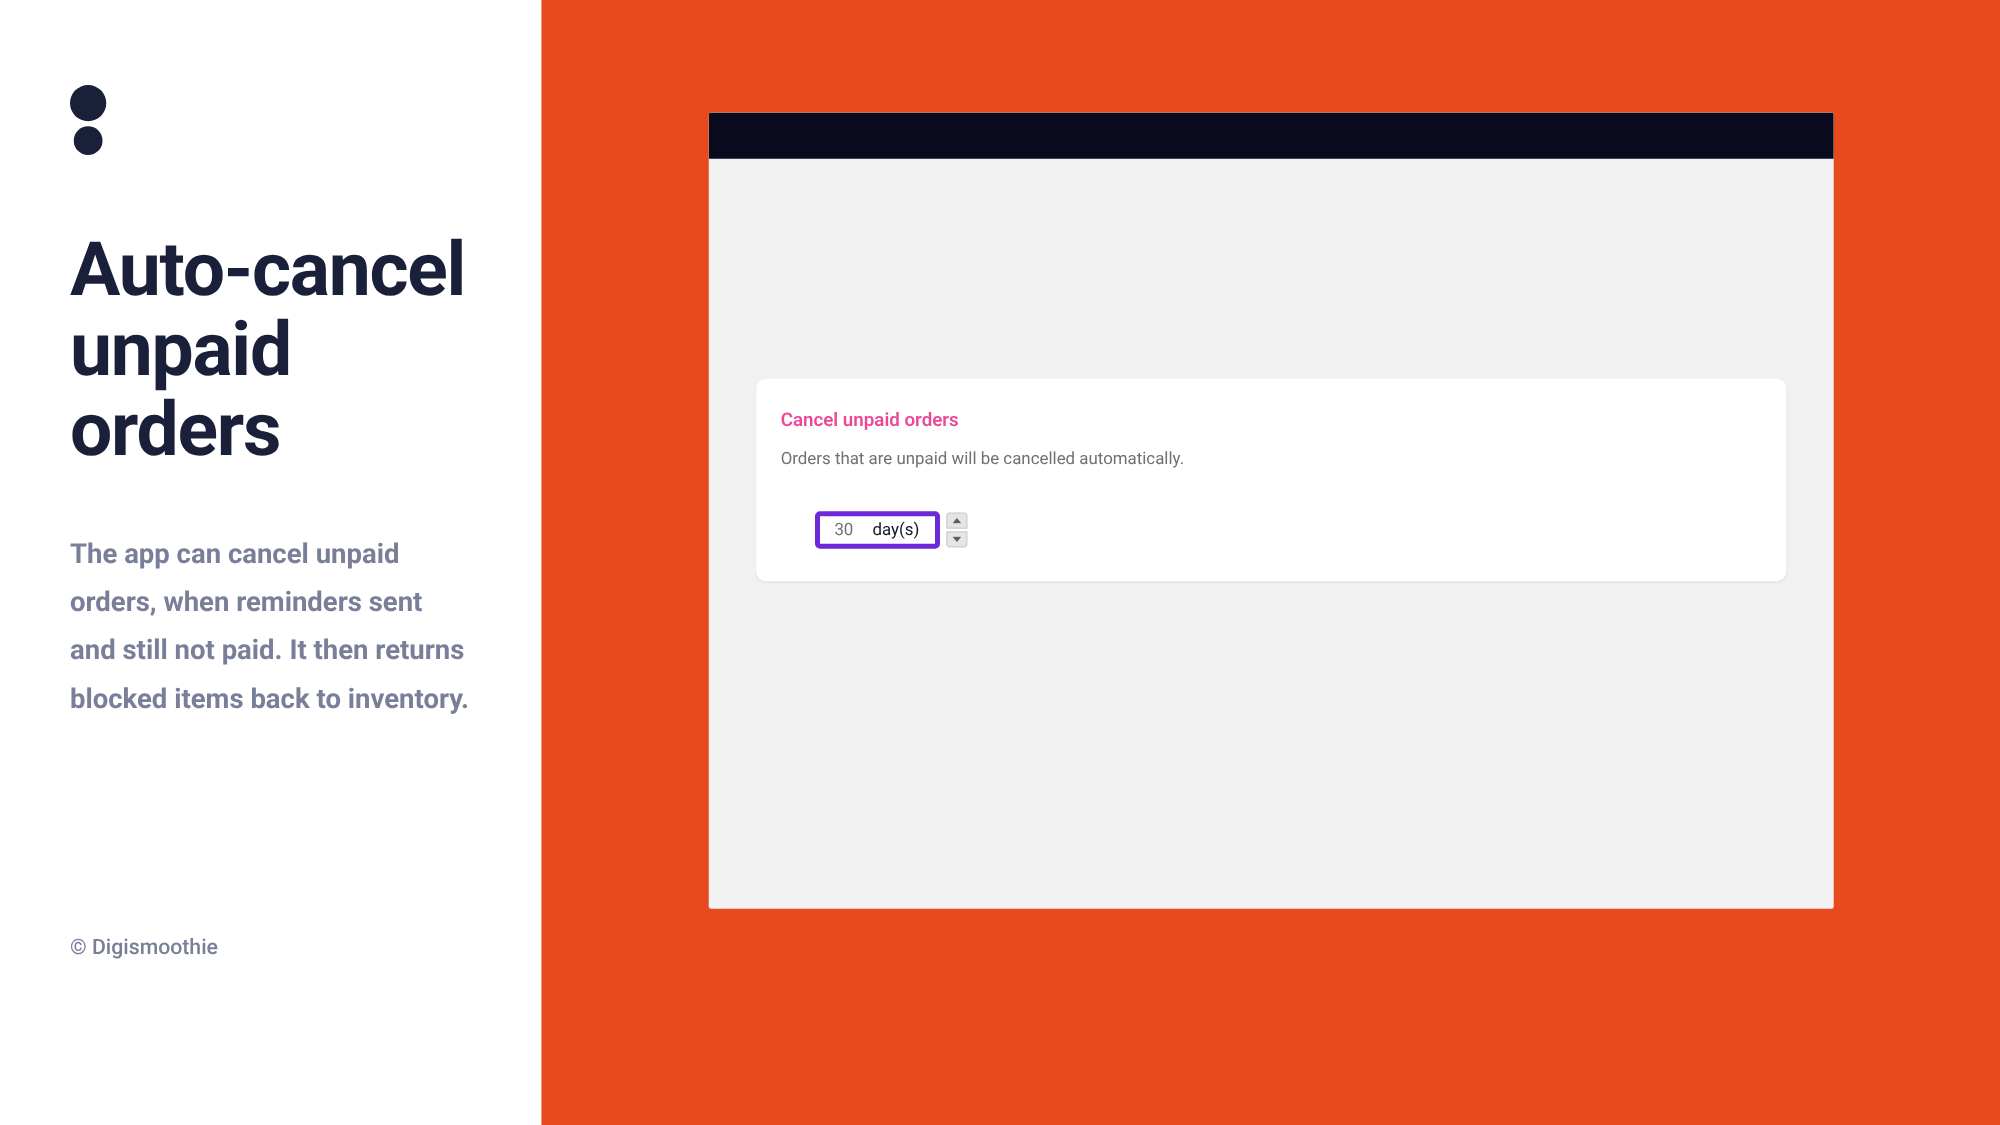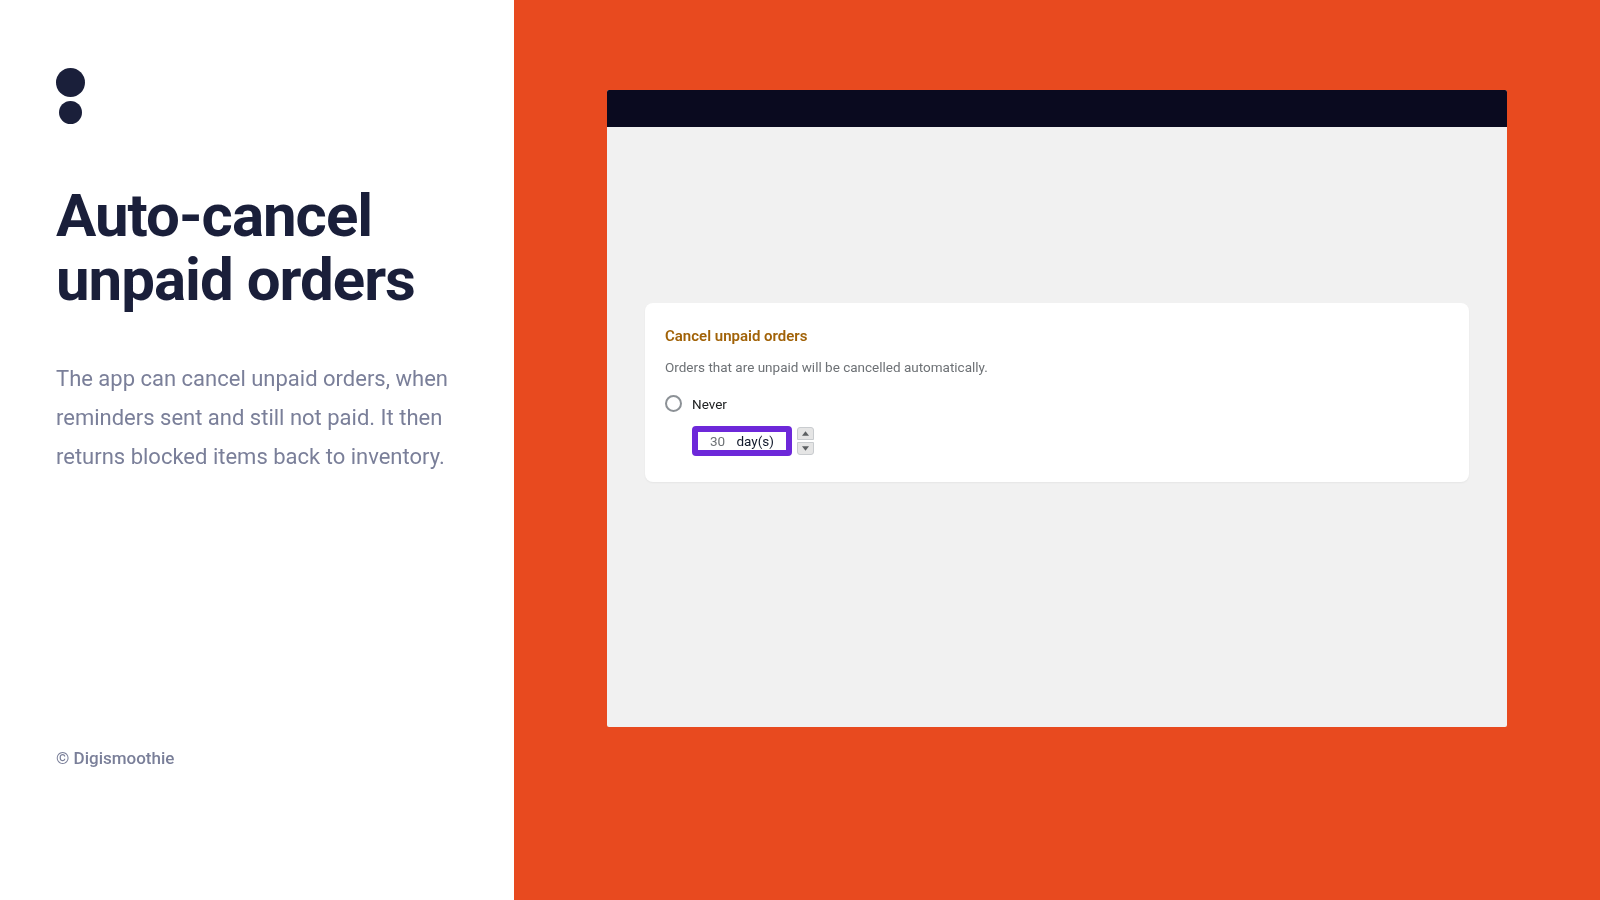--- a/index.html
+++ b/index.html
@@ -8,21 +8,21 @@
       box-sizing: border-box;
     }
     body {
       width: 1600px;
       height: 900px;
       font-family: -apple-system, BlinkMacSystemFont, "Segoe UI", Roboto, sans-serif;
       display: flex;
       overflow: hidden;
     }
     .left-panel {
-      width: 514px;
+      width: 433px;
       background: #ffffff;
       padding: 68px 56px 40px 56px;
       display: flex;
       flex-direction: column;
       position: relative;
     }
     .logo {
       display: flex;
       flex-direction: column;
       gap: 4px;
@@ -46,21 +46,21 @@
       font-weight: 750;
       line-height: 1.07;
       color: #1a1f3a;
       letter-spacing: -1px;
       margin-bottom: 48px;
     }
     .description {
       font-size: 22px;
       line-height: 1.77;
       color: #7a7f99;
-      font-weight: 400;
+      font-weight: 700;
     }
     .copyright {
       position: absolute;
       bottom: 132px;
       left: 56px;
       font-size: 17px;
       color: #7a7f99;
       font-weight: 500;
     }
     .right-panel {
@@ -90,21 +90,21 @@
     }
     .settings-card {
       background: #ffffff;
       border-radius: 8px;
       padding: 24px 20px 26px 20px;
       box-shadow: 0 1px 2px rgba(0,0,0,0.05);
     }
     .card-title {
       font-size: 15px;
       font-weight: 600;
-      color: #a16207;
+      color: #ec4899;
       margin-bottom: 14px;
     }
     .card-description {
       font-size: 13.5px;
       color: #6d7175;
       margin-bottom: 20px;
     }
     .radio-group {
       display: flex;
       flex-direction: column;
@@ -145,21 +145,21 @@
     .number-input-row {
       display: flex;
       align-items: center;
       margin-top: 14px;
       margin-left: 27px;
       gap: 0;
     }
     .number-input-field {
       width: 100px;
       height: 30px;
-      border: 6px solid #6d28d9;
+      border: 4px solid #6d28d9;
       border-radius: 4px;
       padding: 0 12px;
       font-size: 13.5px;
       color: #6d7175;
       display: flex;
       align-items: center;
       justify-content: space-between;
     }
     .number-value {
       color: #6d7175;
@@ -208,24 +208,20 @@
 </div>
 
 <div class="right-panel">
   <div class="app-window">
     <div class="app-titlebar"></div>
     <div class="app-content">
       <div class="settings-card">
         <div class="card-title">Cancel unpaid orders</div>
         <div class="card-description">Orders that are unpaid will be cancelled automatically.</div>
         <div class="radio-group">
-          <div class="radio-option">
-            <div class="radio-button"></div>
-            <span class="radio-label">Never</span>
-          </div>
         </div>
         <div class="number-input-row">
           <div class="number-input-field">
             <span class="number-value">30</span>
             <span class="unit-label">day(s)</span>
           </div>
           <div class="stepper-buttons">
             <div class="stepper-button">
               <svg viewBox="0 0 8 5">
                   <path d="M4 0 L8 5 L0 5 Z"></path>

